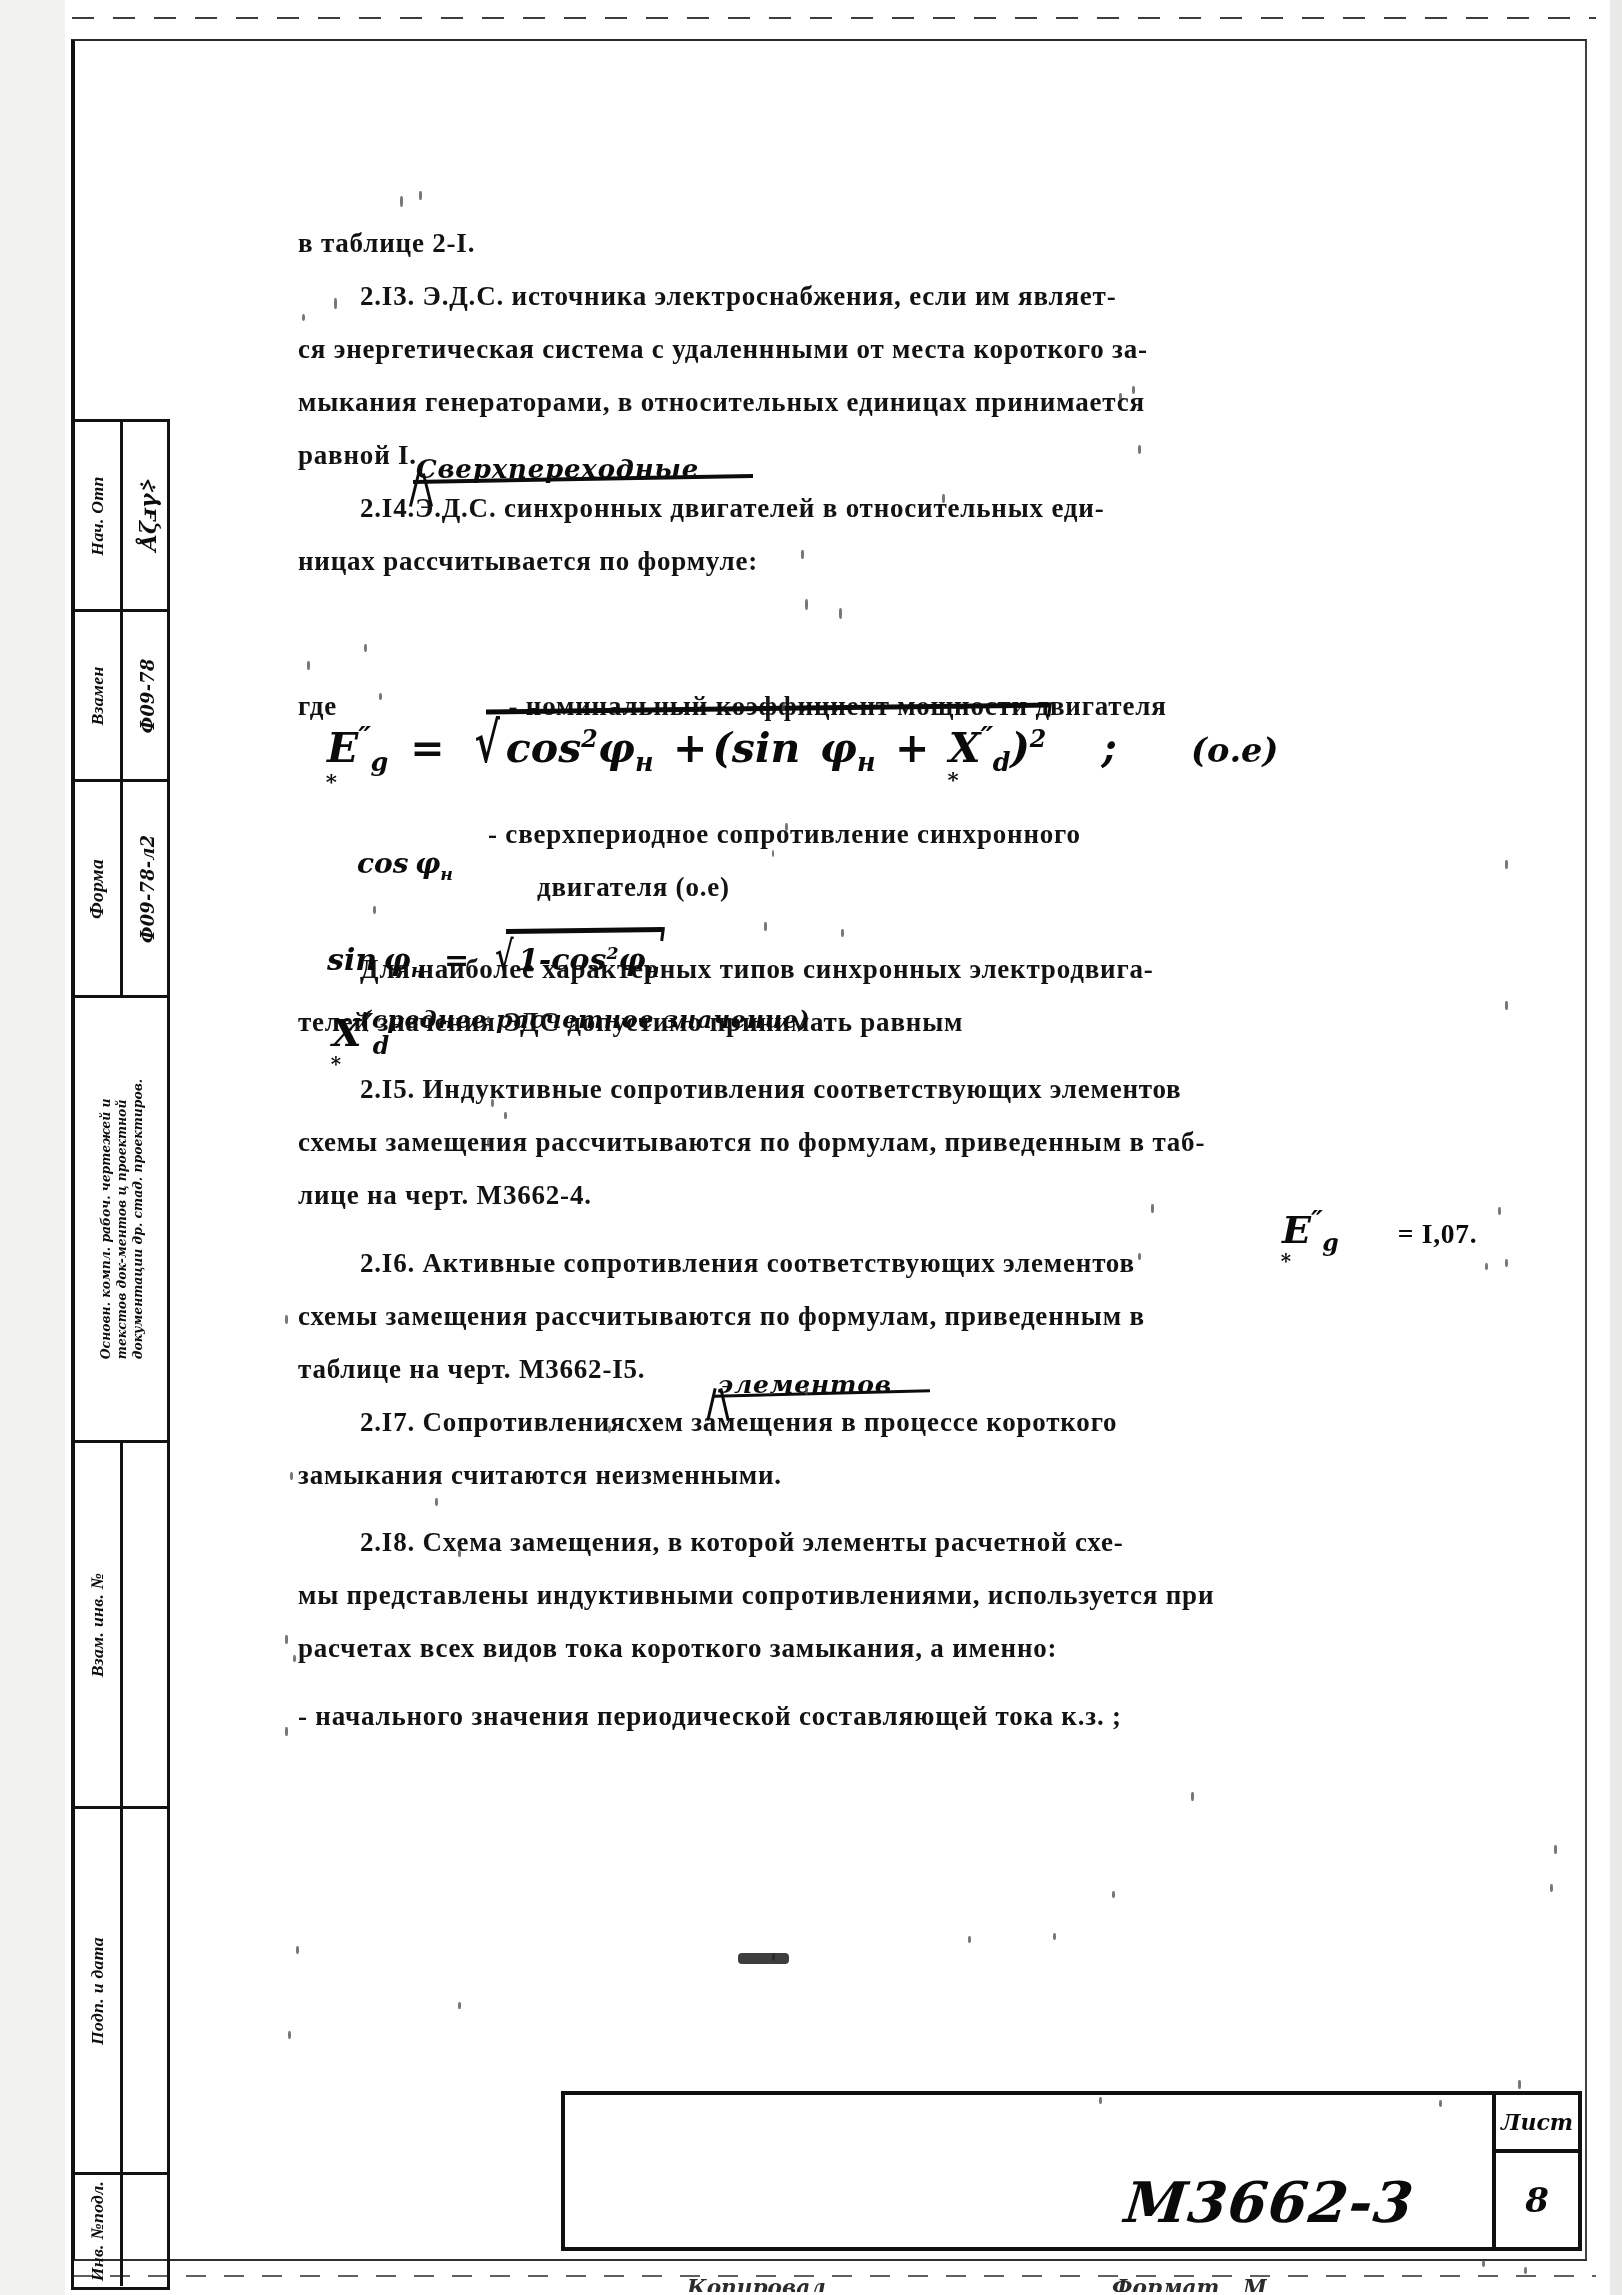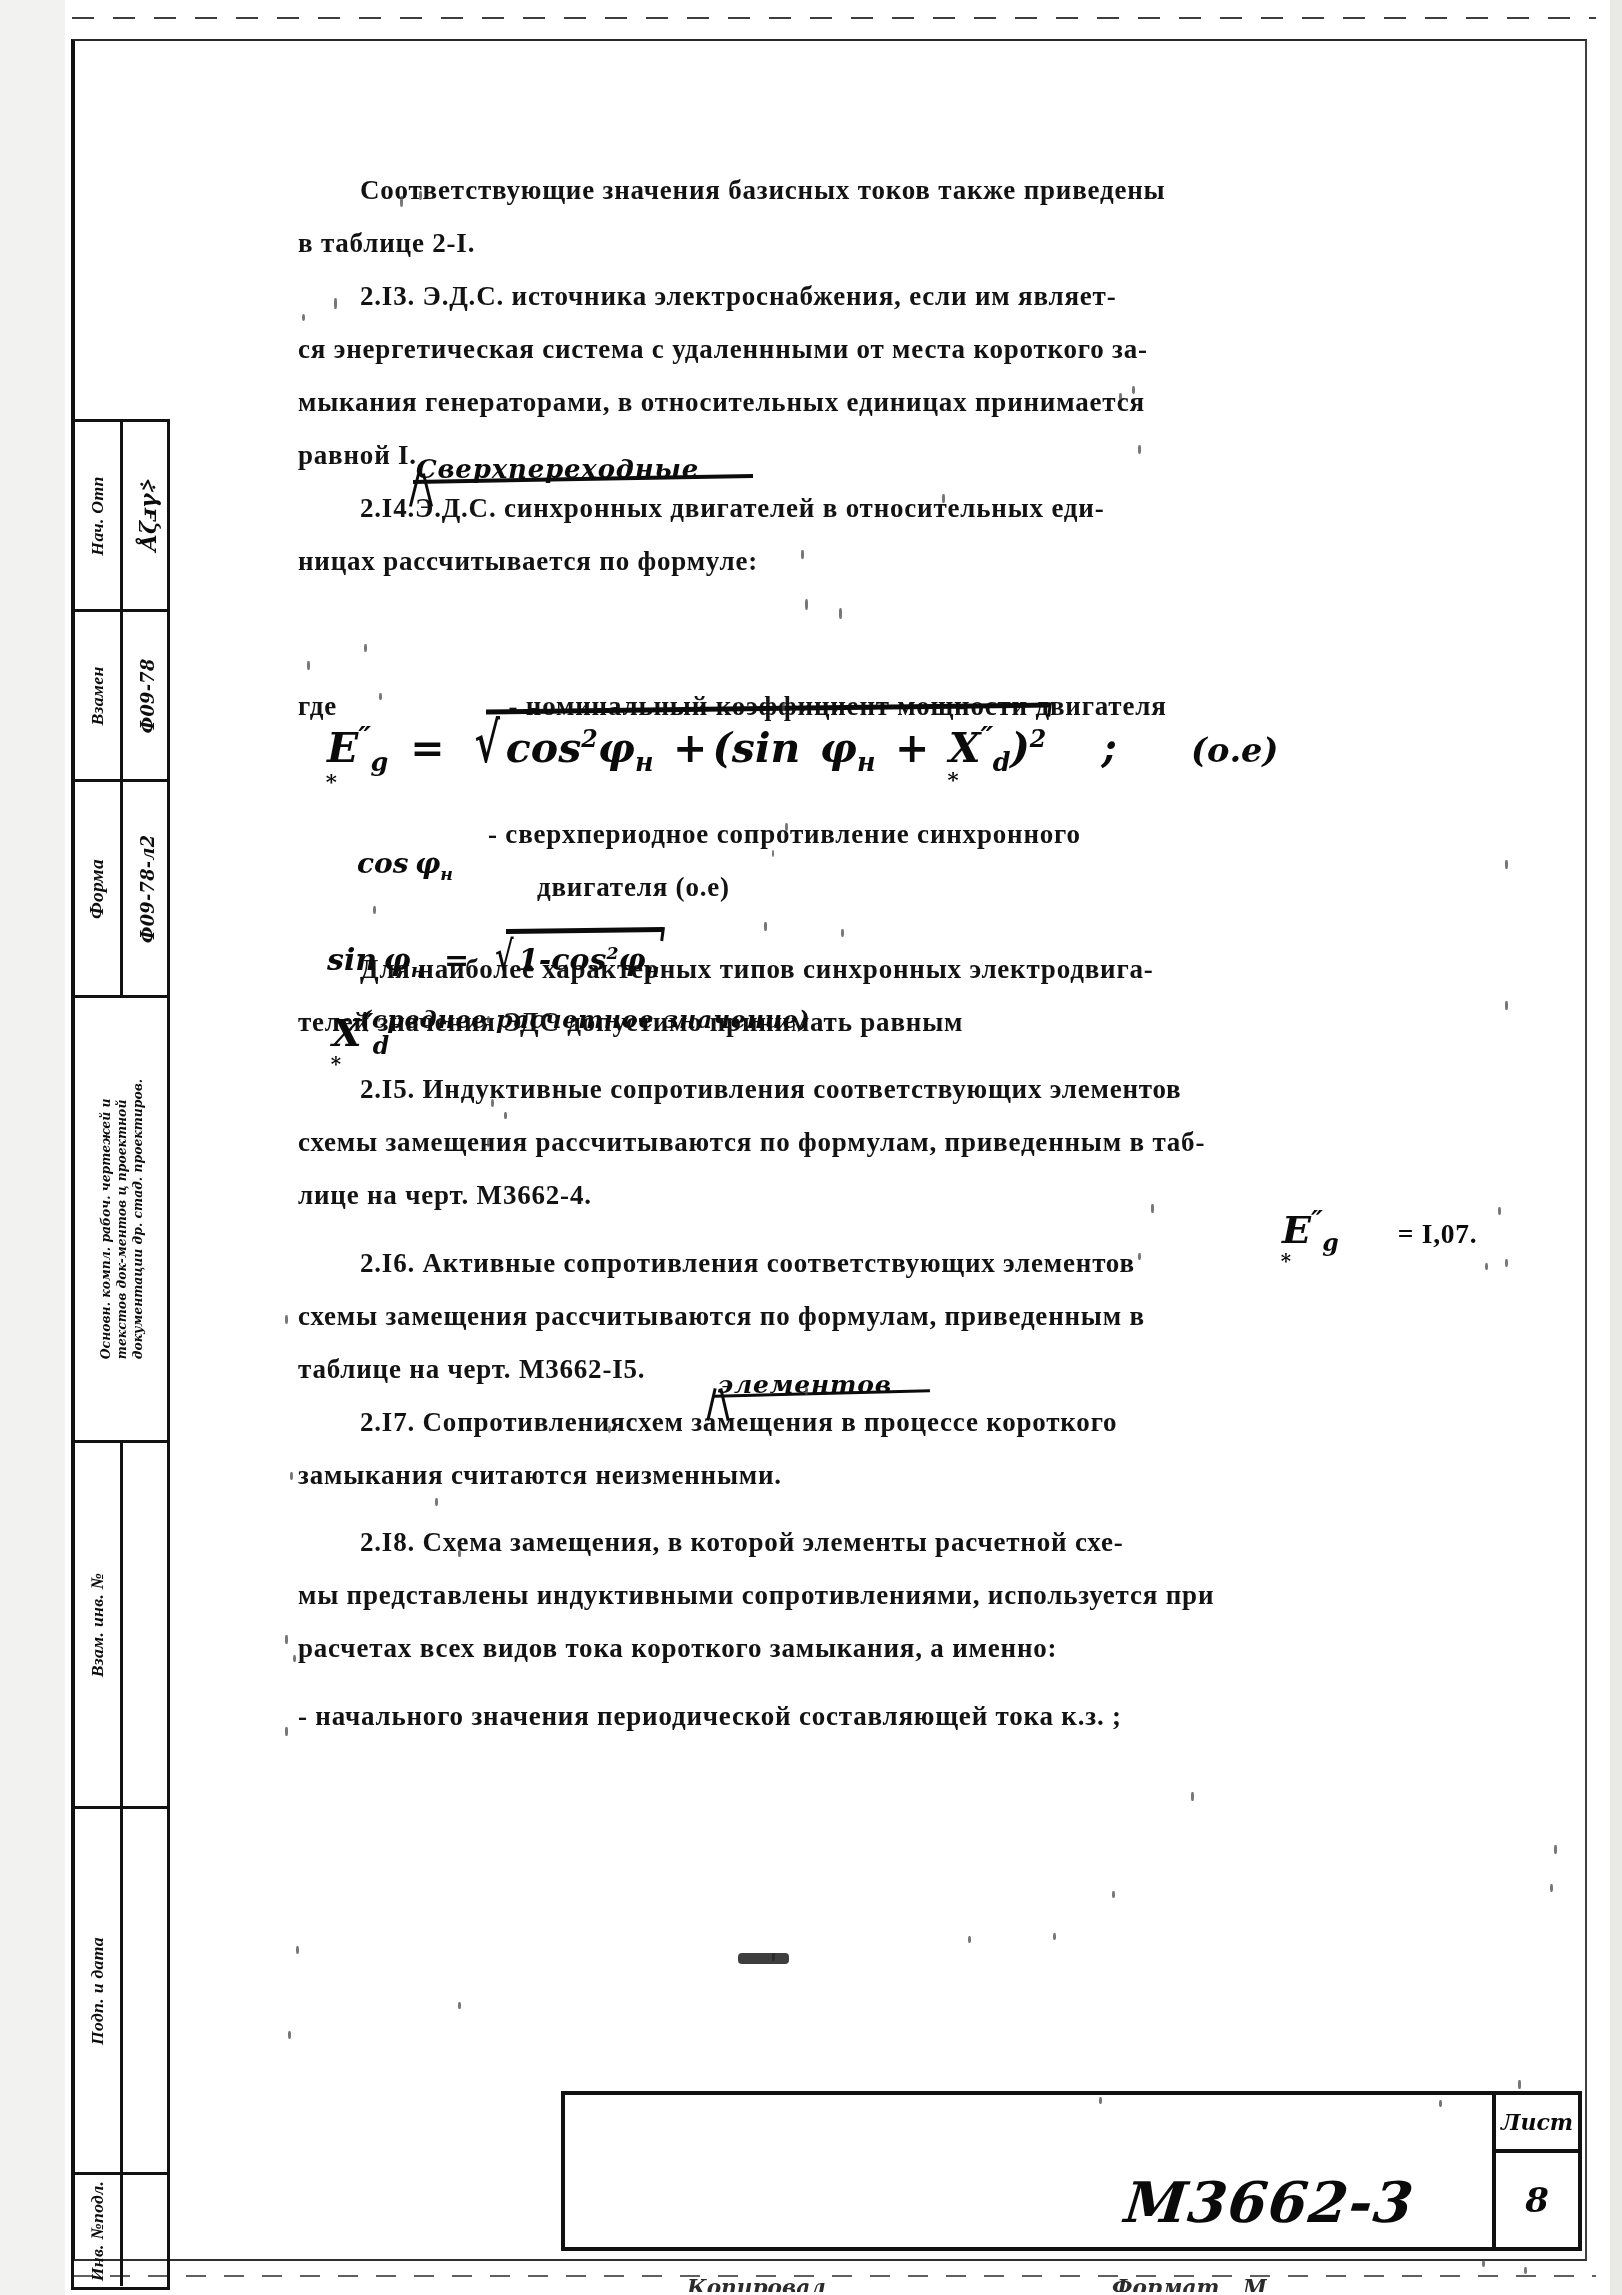--- a/index.html
+++ b/index.html
@@ -341,21 +341,21 @@
 
     <div class="stamp-cell left nb" style="top:1753px;height:111px;">
       <span class="vtext sz-md">Инв. №подл.</span>
     </div>
     <div class="stamp-cell right nb" style="top:1753px;height:111px;"></div>
   </div>
 
   <div class="body-area">
 
     <p class="para">
-      <span class="indent"></span><span>Соответствующие значения базисных токов также приведены</span><br>
+      <span class="indent"></span><br>
       <span>в таблице 2-I.</span>
     </p>
 
     <p class="para">
       <span class="indent"></span><span>2.I3. Э.Д.С. источника электроснабжения, если им являет-</span><br>
       <span>ся энергетическая система с удаленнными от места короткого за-</span><br>
       <span>мыкания генераторами, в относительных единицах принимается</span><br>
       <span>равной I.</span>
     </p>
 

